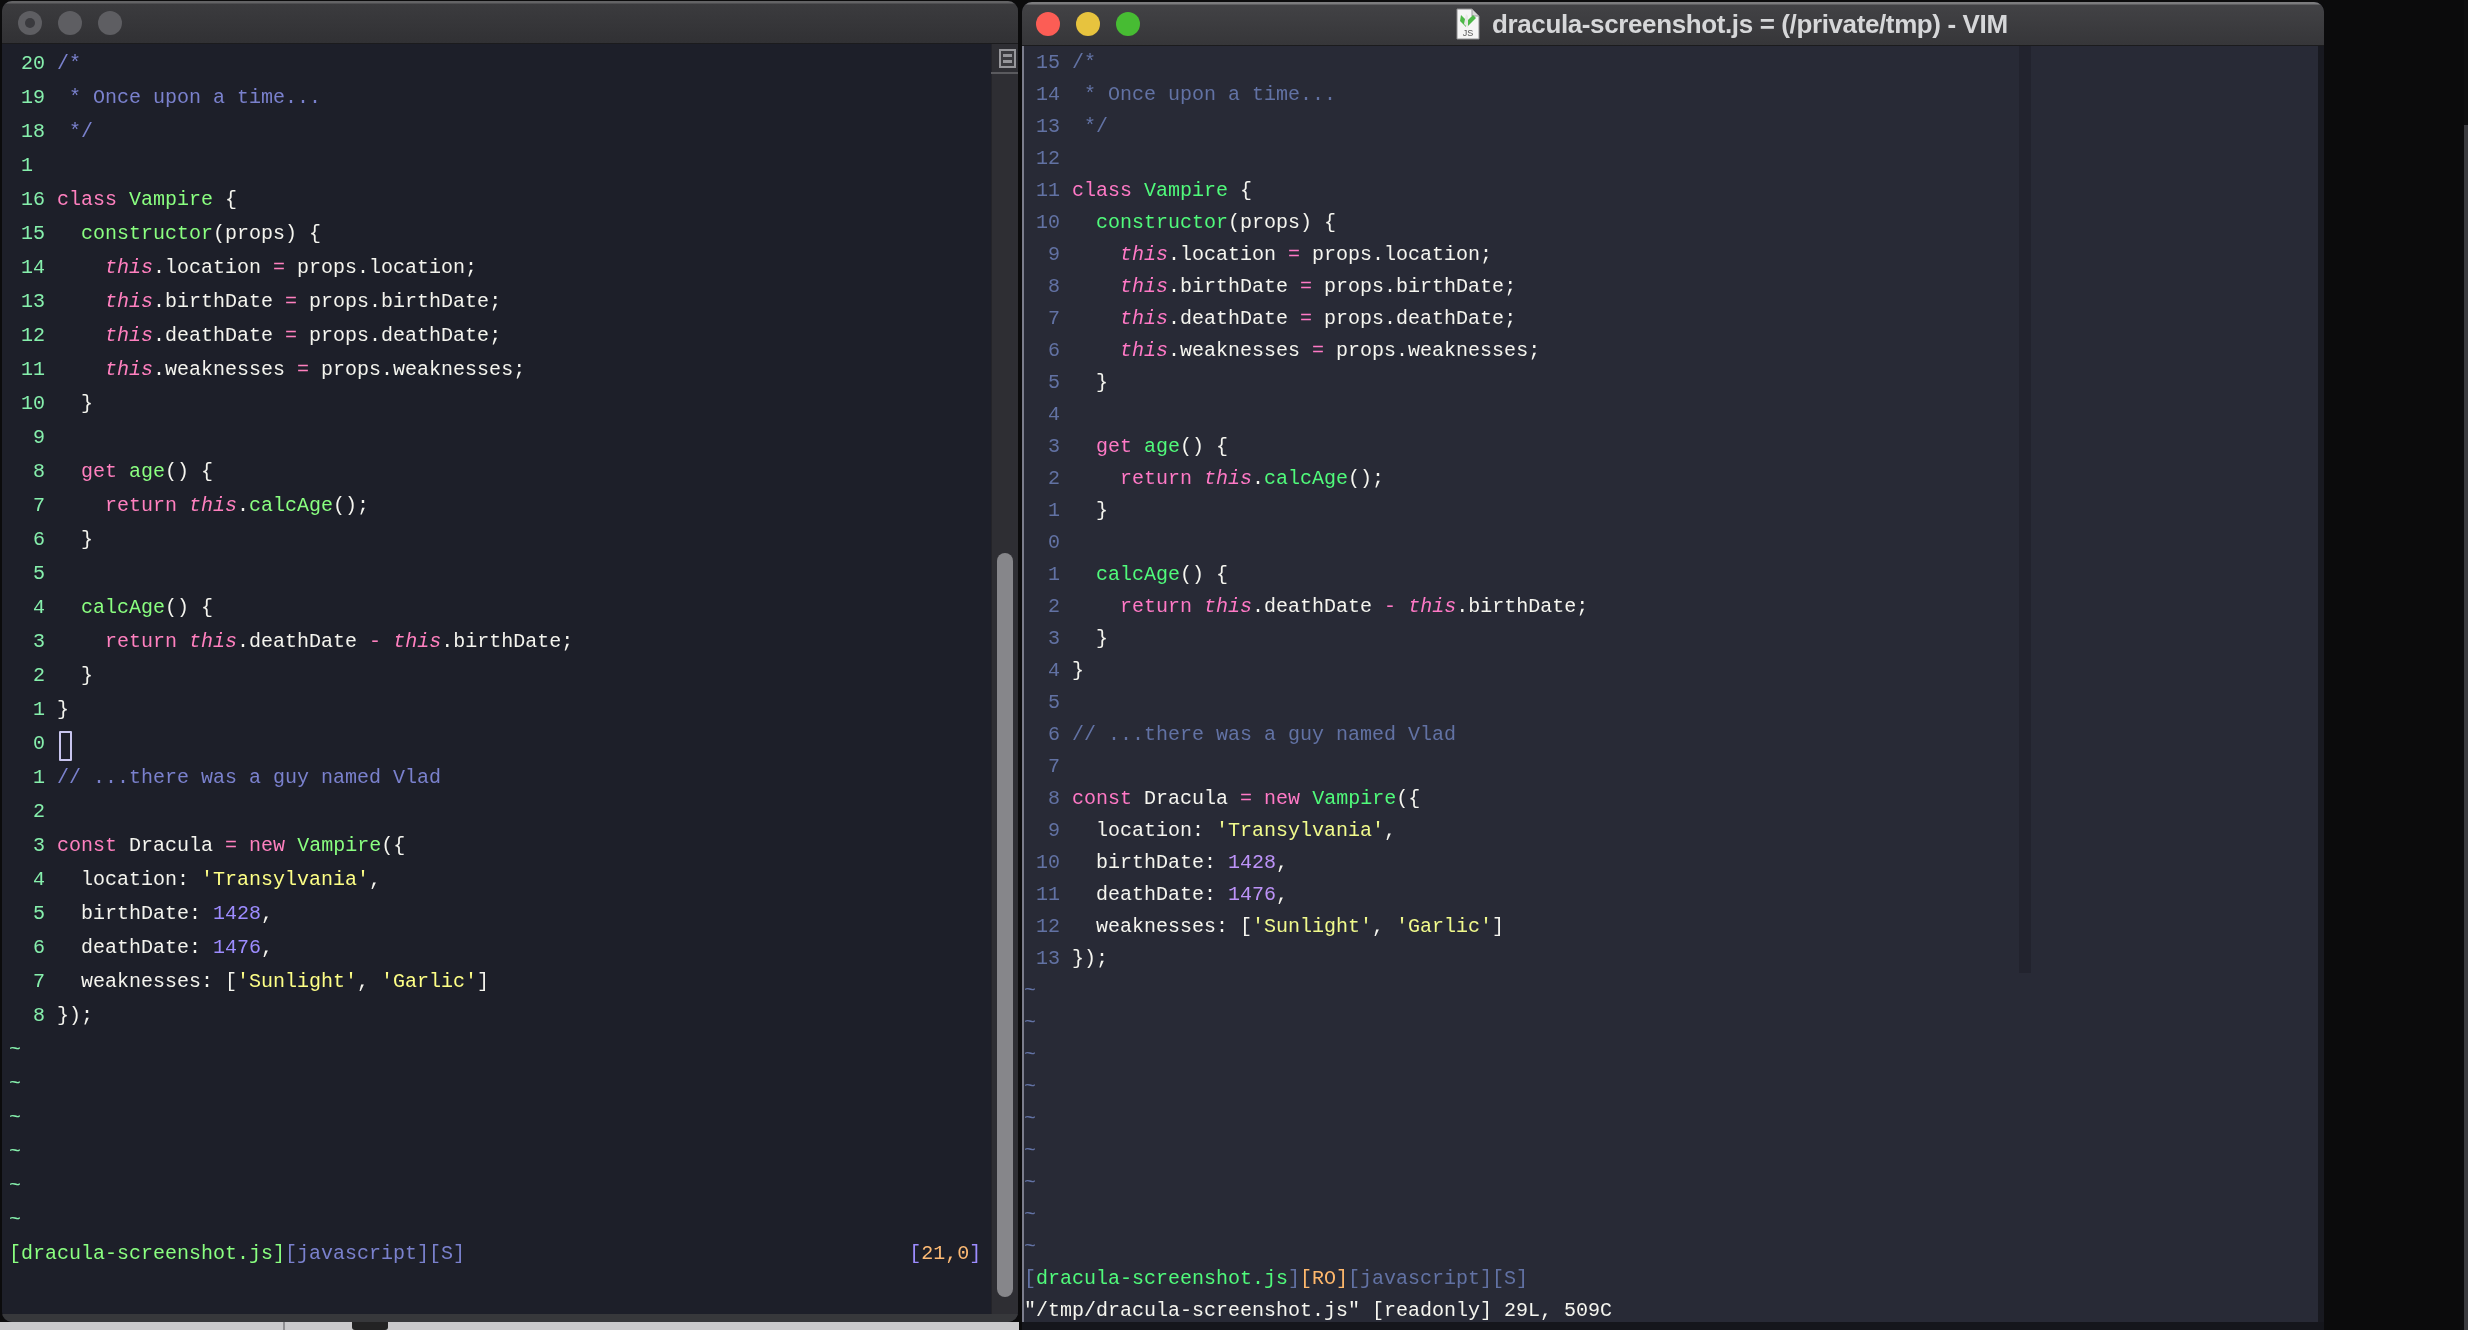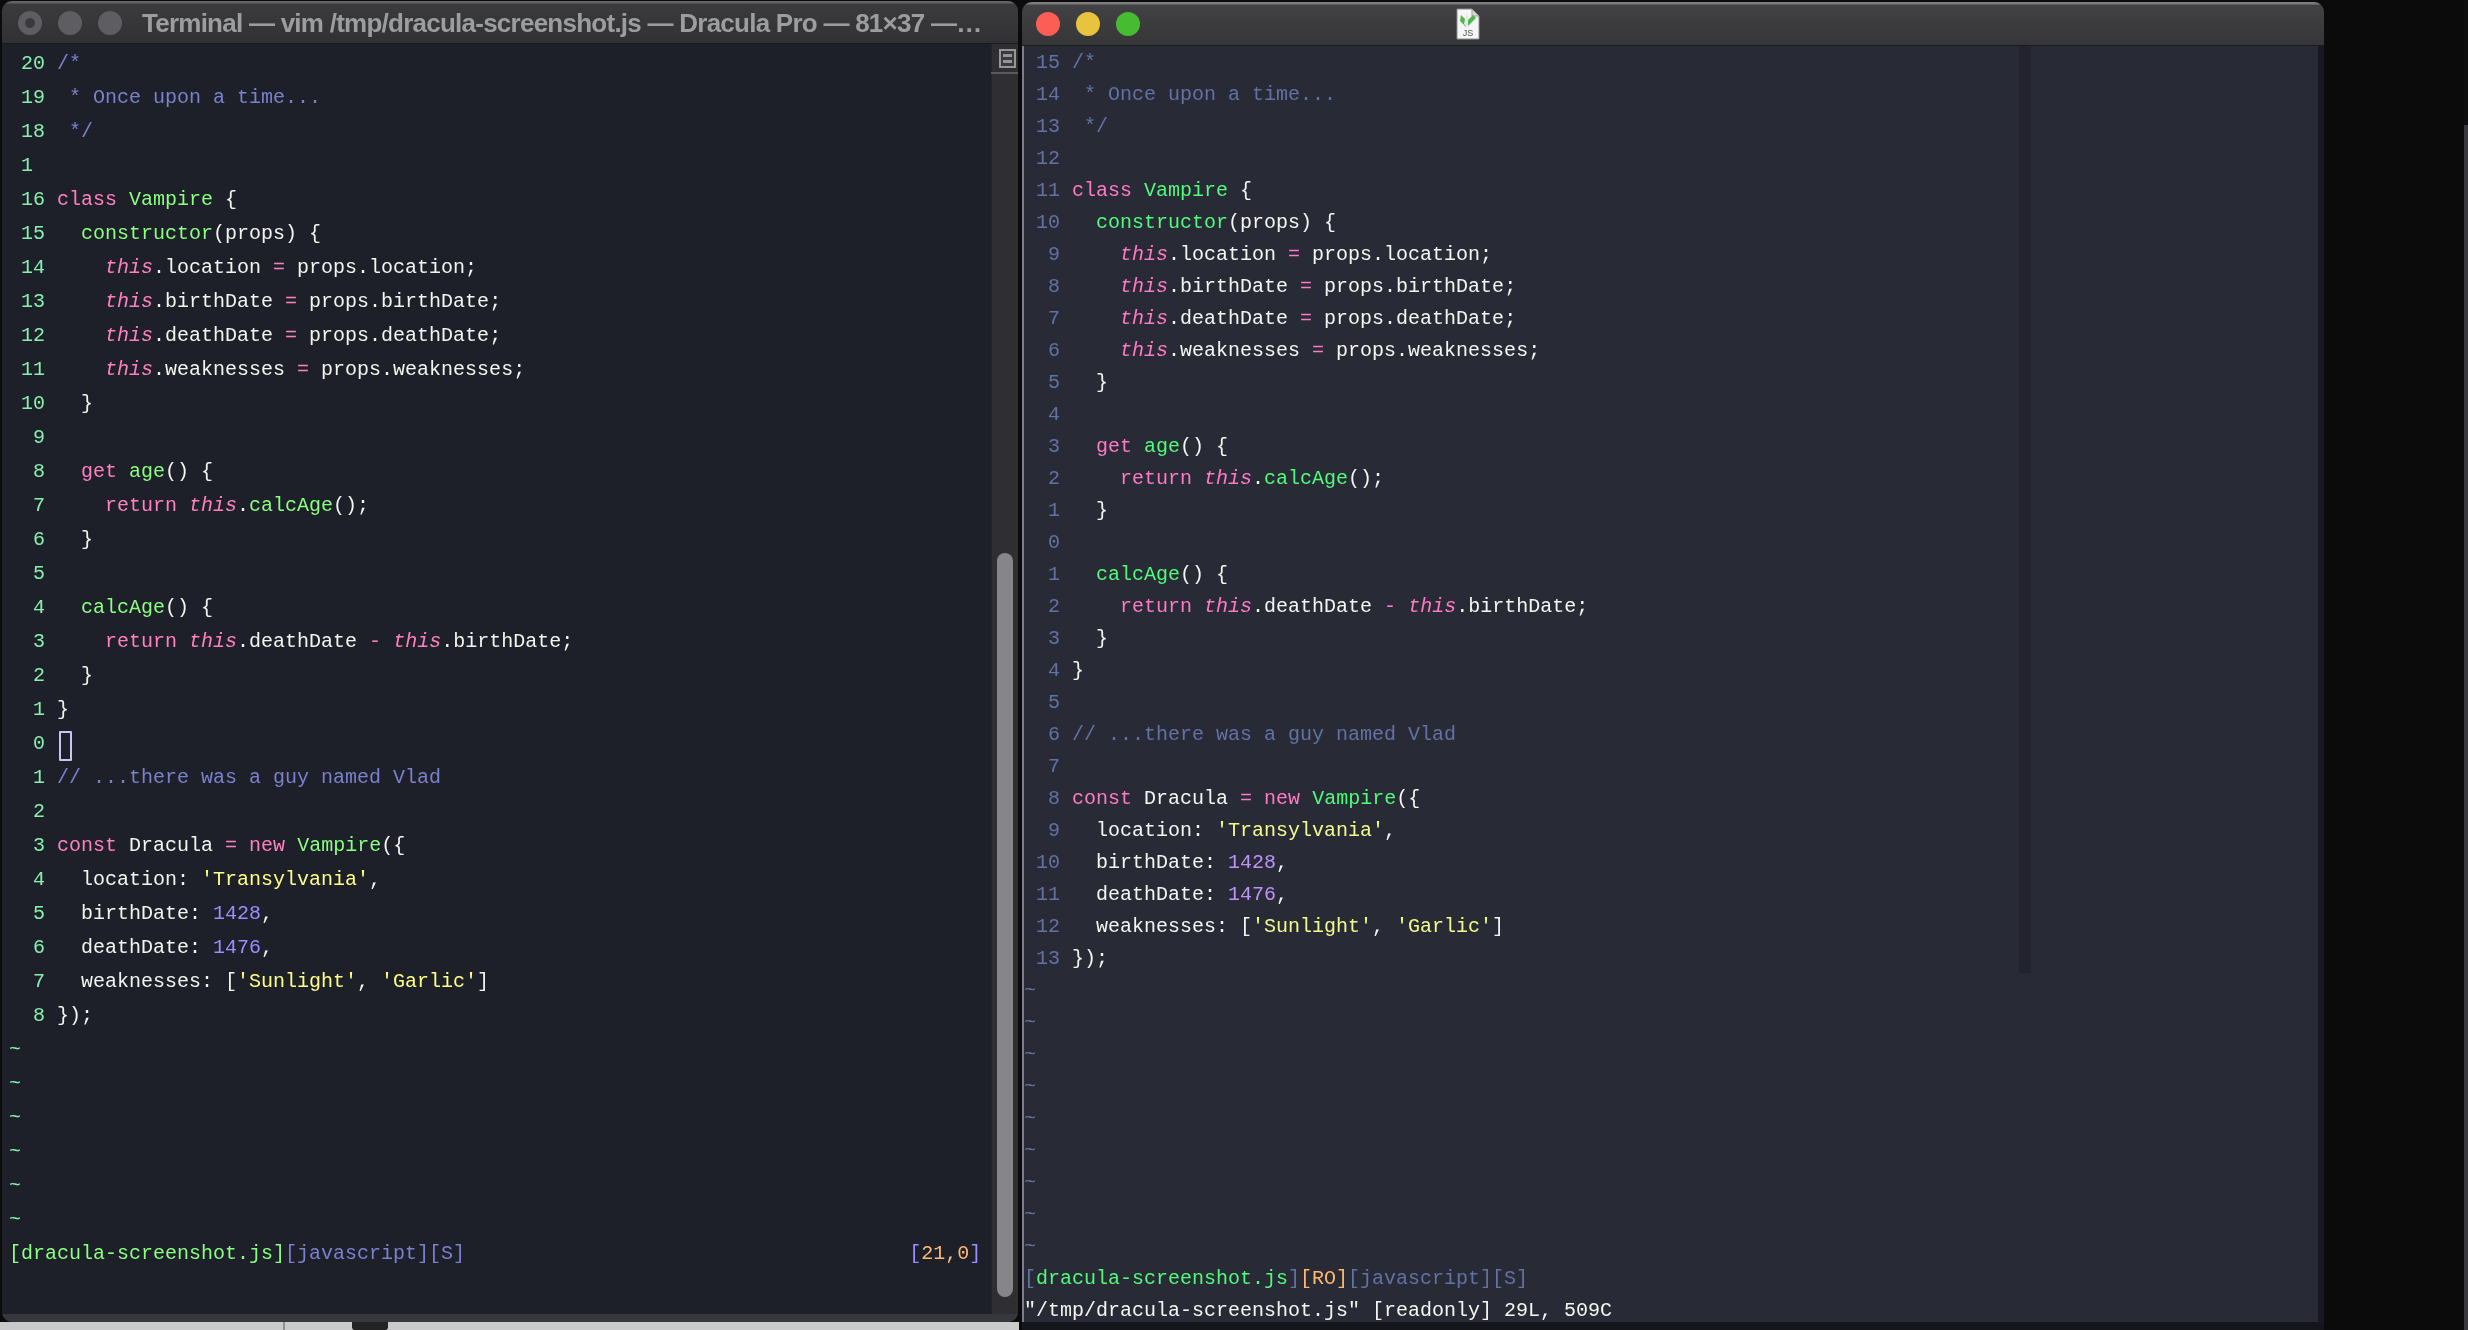--- a/index.html
+++ b/index.html
@@ -65,21 +65,20 @@
 <body>
 <div id="graystrip">
     <i class="vline"></i>
     <i class="glyph"></i>
   </div>
 <div id="rsliver-a"></div>
 <div id="rsliver-b"></div>
 
 <div id="lw">
   <div class="tbar"></div>
-  <div class="title">Terminal — vim /tmp/dracula-screenshot.js — Dracula Pro — 81×37 —…</div>
   <div class="tl b1">
       <i></i>
     </div>
     <div class="tl b2"></div>
     <div class="tl b3"></div>
 <pre><span class="n"> 20 </span><span class="c">/*</span>
 <span class="n"> 19 </span><span class="c"> * Once upon a time...</span>
 <span class="n"> 18 </span><span class="c"> */</span>
 <span class="n"> 1 </span>
 <span class="n"> 16 </span><span class="p">class</span><b> </b><span class="g">Vampire</span><b> {</b>
@@ -130,20 +129,21 @@
   <div class="ccol"></div>
   <div class="tbar"></div>
   <svg class="doc" viewBox="0 0 24 32">
     <path d="M1 1 L16 1 L23 8 L23 31 L1 31 Z" fill="#f5f5f5" stroke="#8e8e90" stroke-width="1"></path>
     <path d="M16 1 L16 8 L23 8 Z" fill="#d8d8d8" stroke="#9a9a9c" stroke-width="1"></path>
     <path d="M5 7 L10 12 L10 19 L4 13 Z" fill="#4db848"></path>
     <path d="M11 13 L17 7 L20 10 L11 19 Z" fill="#4db848"></path>
     <path d="M10 6 L12 8 L12 20 L8 16 Z" fill="#e8e8e8"></path>
     <text x="12" y="28" font-size="9" fill="#555" text-anchor="middle" font-family="Liberation Sans">JS</text>
   </svg>
+  <div class="title">dracula-screenshot.js = (/private/tmp) - VIM</div>
   <div class="tl b1"></div>
     <div class="tl b2"></div>
     <div class="tl b3"></div>
 <pre><span class="n"> 15 </span><span class="c">/*</span>
 <span class="n"> 14 </span><span class="c"> * Once upon a time...</span>
 <span class="n"> 13 </span><span class="c"> */</span>
 <span class="n"> 12 </span>
 <span class="n"> 11 </span><span class="p">class</span><b> </b><span class="g">Vampire</span><b> {</b>
 <span class="n"> 10 </span><b>  </b><span class="g">constructor</span><b>(props) {</b>
 <span class="n">  9 </span><b>    </b><i class="p">this</i><b>.location </b><span class="p">=</span><b> props.location;</b>

